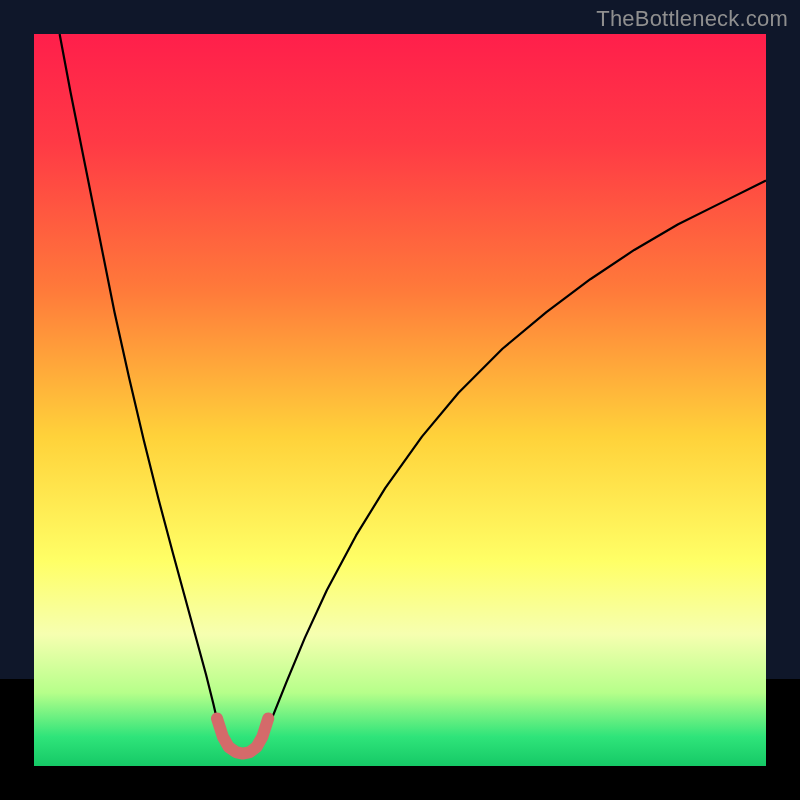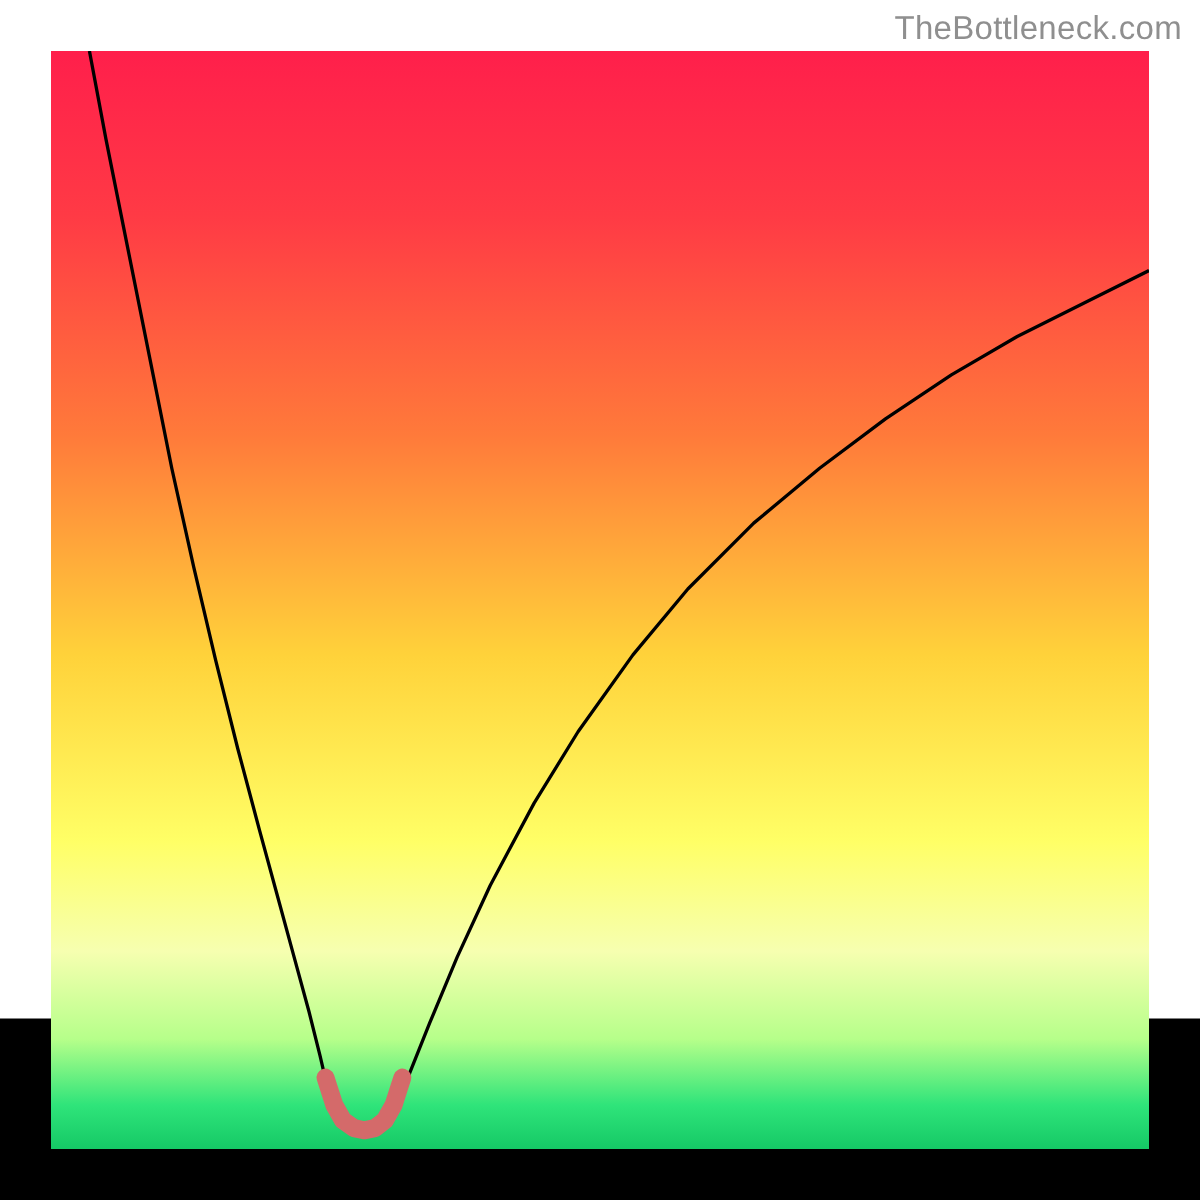--- a/index.html
+++ b/index.html
@@ -9,21 +9,21 @@
     height: 800px;
     background: #000;
     overflow: hidden;
   }
   .frame {
     position: absolute;
     left: 0;
     top: 0;
     width: 800px;
     height: 679px;
-    background: #ffffff;
+    background: #0f172a;
     text-align: right;
   }
   .plot {
     position: absolute;
     left: 34px;
     top: 34px;
     width: 732px;
     height: 732px;
     overflow: hidden;
   }

